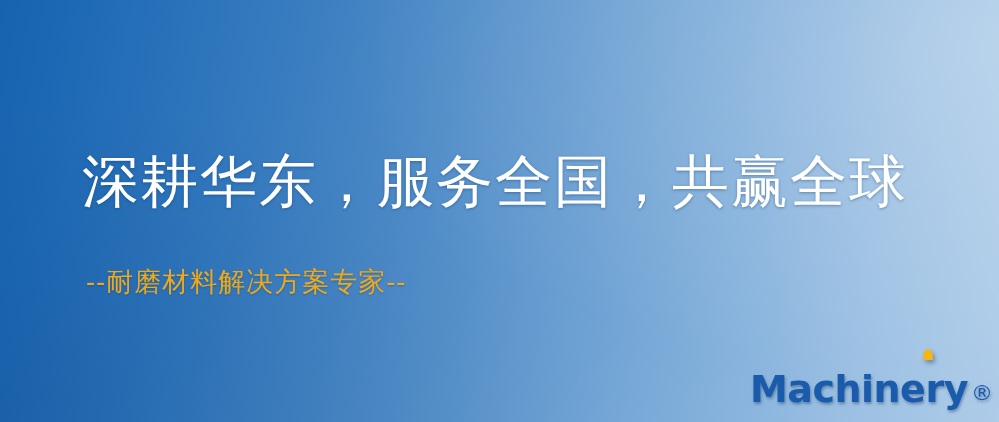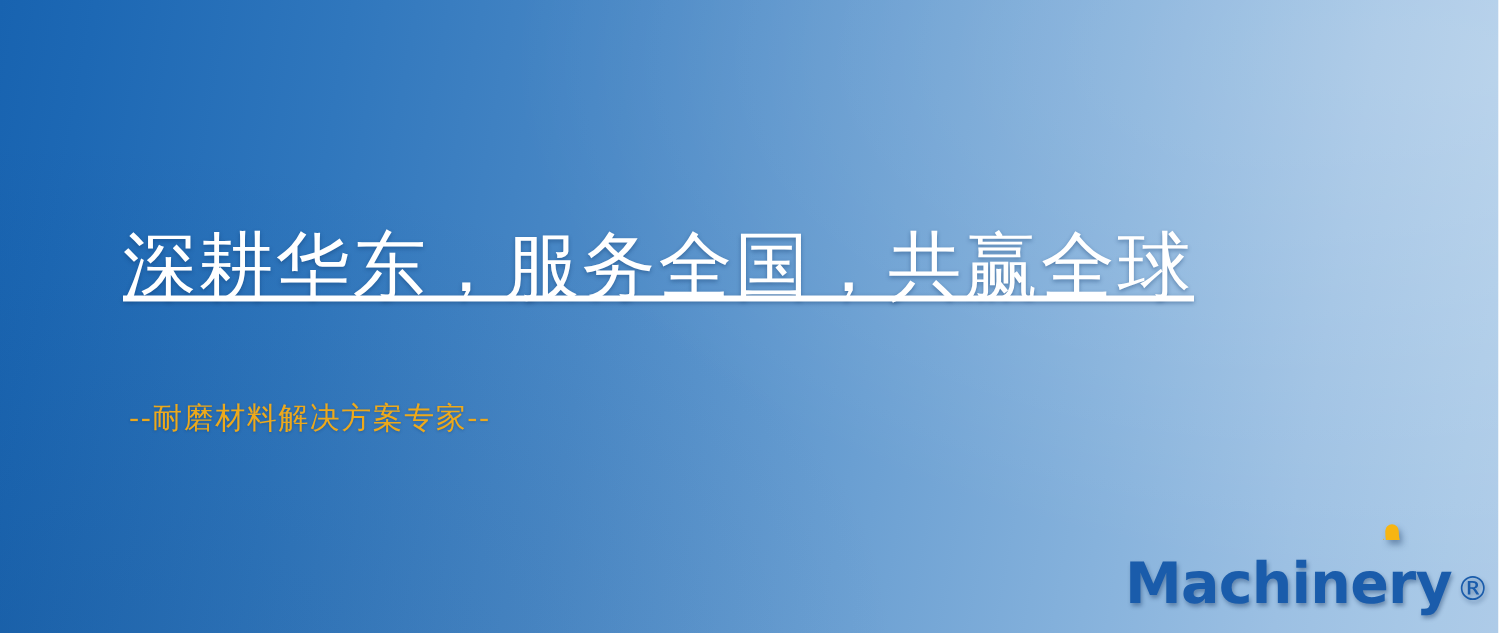--- a/index.html
+++ b/index.html
@@ -35,36 +35,35 @@
       radial-gradient(100% 130% at 0% 100%, rgba(8,60,120,0.18) 0%, rgba(8,60,120,0.0) 60%);
     pointer-events: none;
   }
 
   
   #headline {
     position: absolute;
     left: 82px;
     top: 152px;
     font-family: "DejaVu Serif", "Liberation Serif", serif;
-    font-size: 49px;
+    font-size: 57px;
     line-height: 1.05;
     letter-spacing: 2px;
     color: #ffffff;
     white-space: nowrap;
     text-shadow: 0 1px 3px rgba(10,50,100,0.40);
-    text-decoration: underline;
   }
 
   
   #subtitle {
     position: absolute;
     left: 86px;
     top: 266px;
     font-family: "DejaVu Serif", "Liberation Serif", serif;
-    font-size: 20px;
+    font-size: 27px;
     line-height: 1.2;
     letter-spacing: 1px;
     color: #eda91b;
     white-space: nowrap;
     text-shadow: 0 1px 2px rgba(10,50,100,0.32);
   }
 
   
   #logo {
     position: absolute;

